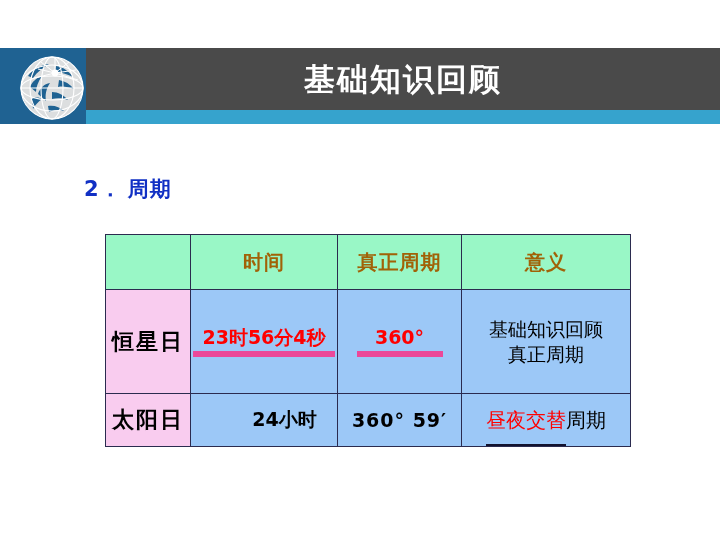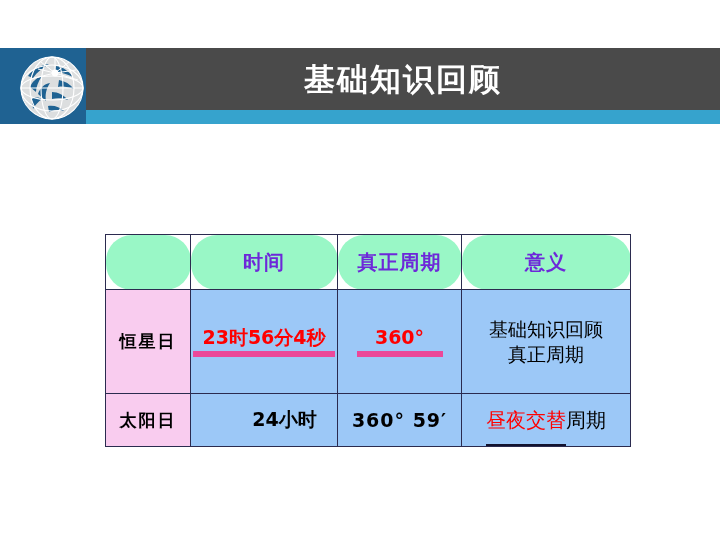--- a/index.html
+++ b/index.html
@@ -101,33 +101,32 @@
   col.c1 { width: 85px; }
   col.c2 { width: 147px; }
   col.c3 { width: 124px; }
   col.c4 { width: 169px; }
 
   tr.head-row td {
     height: 54px;
     background: #99f7c6;
     font-size: 20px;
     font-weight: bold;
-    color: #6d28d9;
+    color: #a16207;
     letter-spacing: 1px;
-    border-radius: 26px;
   }
   tr.head-row td.corner { background: #99f7c6; }
 
   tr.body-row td { background: #9cc8f7; }
   tr.row-sidereal td { height: 103px; }
   tr.row-solar td { height: 52px; }
 
   td.rowlabel {
     background: #f9ccef !important;
-    font-size: 17px;
+    font-size: 22px;
     font-weight: bold;
     color: #000000;
     letter-spacing: 2px;
   }
 
   .cell-black {
     font-size: 19px;
     font-weight: bold;
     color: #000000;
     line-height: 1.25;
@@ -228,20 +227,23 @@
           <line x1="37" y1="19" x2="58" y2="16"></line>
           <line x1="37" y1="19" x2="20" y2="15"></line>
           <line x1="37" y1="19" x2="60" y2="26"></line>
           <line x1="37" y1="19" x2="16" y2="24"></line>
         </g>
         <circle cx="37" cy="19" r="3.4" fill="#ffffff"></circle>
       </svg>
     </span>
   </div>
 
+  <div class="section-heading">
+    <span class="num">2</span><span class="sep">．</span><span class="lbl">周期</span>
+  </div>
 
   <table class="data-table">
     <colgroup>
       <col class="c1">
         <col class="c2">
         <col class="c3">
         <col class="c4">
     </colgroup>
     <tbody>
       <tr class="head-row">

